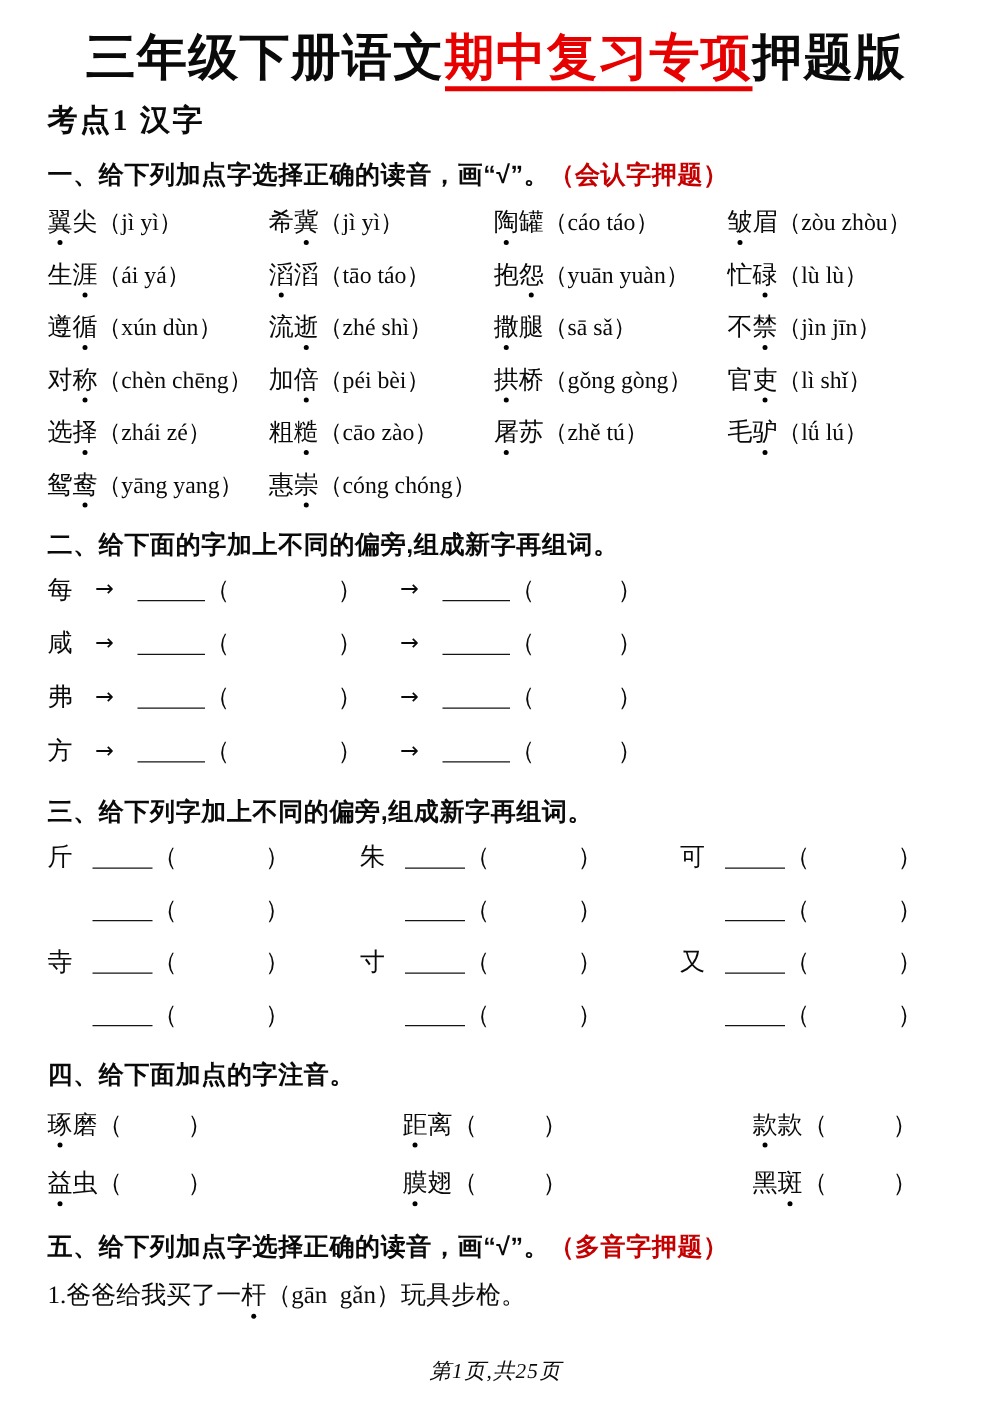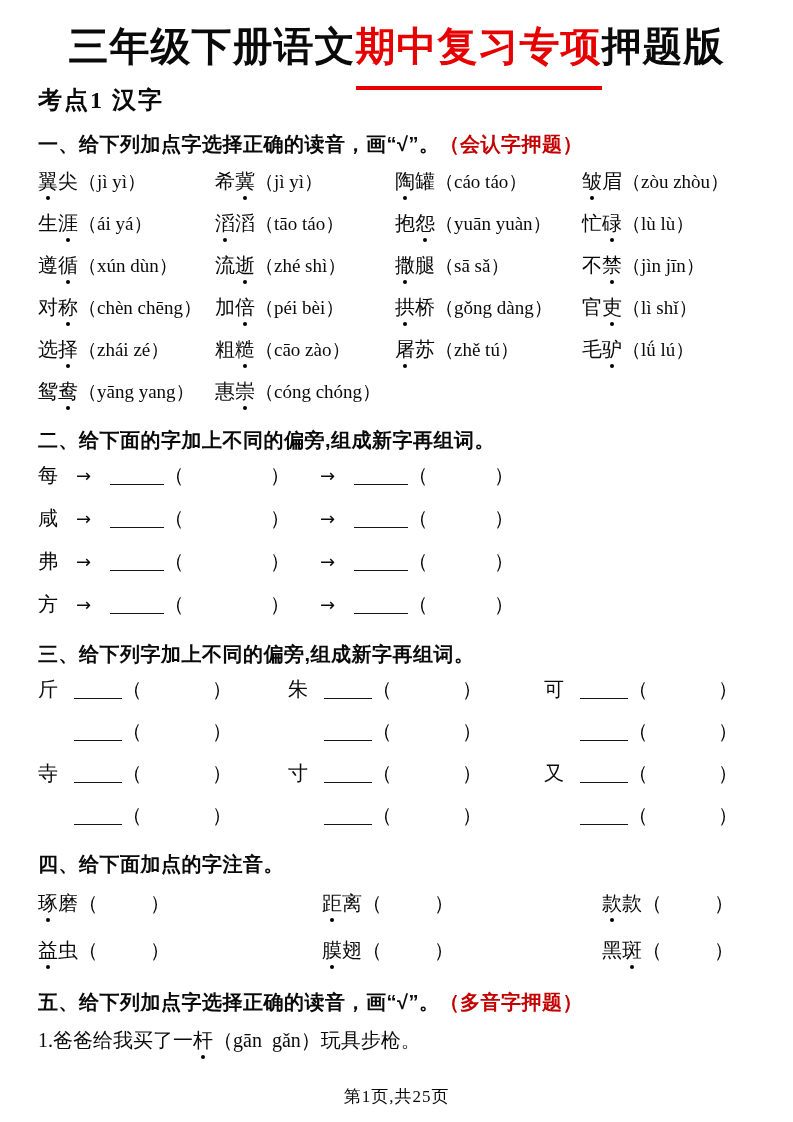--- a/index.html
+++ b/index.html
@@ -16,22 +16,21 @@
   .page{padding:0 38px;}
 
   .title{
     margin-top:22px;text-align:center;
     font-family:"Liberation Sans","DejaVu Sans",sans-serif;
     font-weight:bold;font-size:40px;letter-spacing:1px;line-height:1.2;
   }
   .title .red-underline{
     color:var(--title-red);
     border-bottom:4px solid var(--title-red);
-    padding-bottom:14px;
-    font-family:Liberation Mono, monospace;
+    padding-bottom:1px;
   }
   .subtitle{
     margin-top:10px;
     font-weight:bold;font-size:24px;letter-spacing:2px;
   }
 
   .sec-heading{
     margin-top:16px;
     font-family:"Liberation Sans","DejaVu Sans",sans-serif;
     font-weight:bold;font-size:20px;letter-spacing:0.5px;line-height:24px;
@@ -75,21 +74,21 @@
   #sec4-rows{margin-top:4px;}
   .grid4{display:grid;grid-template-columns:284px 280px auto;height:47px;align-items:center;font-size:20px;text-align:center;}
   .cell4{display:flex;align-items:center;}
 
   
   .q-item{margin-top:12px;font-size:20px;line-height:28px;}
   .q-item .post{white-space:pre;}
 
   .footer{
     position:absolute;left:0;right:0;bottom:14px;
-    text-align:center;font-size:17px;letter-spacing:1px;
+    text-align:center;font-size:17px;letter-spacing:1px;font-style:italic;
   }
 </style>
 </head>
 <body>
 
 <div class="page">
 
   <h1 class="title"><span>三年级下册语文</span><span class="red-underline">期中复习专项</span><span>押题版</span></h1>
 
   <h2 class="subtitle">考点1 汉字</h2>
@@ -103,21 +102,21 @@
       <div class="word-item"><span class="word"><span class="hz">生</span><span class="hz dot">涯</span></span><span class="pinyin">（ái yá）</span></div>
       <div class="word-item"><span class="word"><span class="hz dot">滔</span><span class="hz">滔</span></span><span class="pinyin">（tāo táo）</span></div>
       <div class="word-item"><span class="word"><span class="hz">抱</span><span class="hz dot">怨</span></span><span class="pinyin">（yuān yuàn）</span></div>
       <div class="word-item"><span class="word"><span class="hz">忙</span><span class="hz dot">碌</span></span><span class="pinyin">（lù lù）</span></div>
       <div class="word-item"><span class="word"><span class="hz">遵</span><span class="hz dot">循</span></span><span class="pinyin">（xún dùn）</span></div>
       <div class="word-item"><span class="word"><span class="hz">流</span><span class="hz dot">逝</span></span><span class="pinyin">（zhé shì）</span></div>
       <div class="word-item"><span class="word"><span class="hz dot">撒</span><span class="hz">腿</span></span><span class="pinyin">（sā sǎ）</span></div>
       <div class="word-item"><span class="word"><span class="hz">不</span><span class="hz dot">禁</span></span><span class="pinyin">（jìn jīn）</span></div>
       <div class="word-item"><span class="word"><span class="hz">对</span><span class="hz dot">称</span></span><span class="pinyin">（chèn chēng）</span></div>
       <div class="word-item"><span class="word"><span class="hz">加</span><span class="hz dot">倍</span></span><span class="pinyin">（péi bèi）</span></div>
-      <div class="word-item"><span class="word"><span class="hz dot">拱</span><span class="hz">桥</span></span><span class="pinyin">（gǒng dàng）</span></div>
+      <div class="word-item"><span class="word"><span class="hz dot">拱</span><span class="hz">桥</span></span><span class="pinyin">（gǒng gòng）</span></div>
       <div class="word-item"><span class="word"><span class="hz">官</span><span class="hz dot">吏</span></span><span class="pinyin">（lì shǐ）</span></div>
       <div class="word-item"><span class="word"><span class="hz">选</span><span class="hz dot">择</span></span><span class="pinyin">（zhái zé）</span></div>
       <div class="word-item"><span class="word"><span class="hz">粗</span><span class="hz dot">糙</span></span><span class="pinyin">（cāo zào）</span></div>
       <div class="word-item"><span class="word"><span class="hz dot">屠</span><span class="hz">苏</span></span><span class="pinyin">（zhě tú）</span></div>
       <div class="word-item"><span class="word"><span class="hz">毛</span><span class="hz dot">驴</span></span><span class="pinyin">（lǘ lú）</span></div>
       <div class="word-item"><span class="word"><span class="hz">鸳</span><span class="hz dot">鸯</span></span><span class="pinyin">（yāng yang）</span></div>
       <div class="word-item"><span class="word"><span class="hz">惠</span><span class="hz dot">崇</span></span><span class="pinyin">（cóng chóng）</span></div>
     </div>
 
   <div class="sec-heading"><span>二、给下面的字加上不同的偏旁,组成新字再组词。</span></div>

